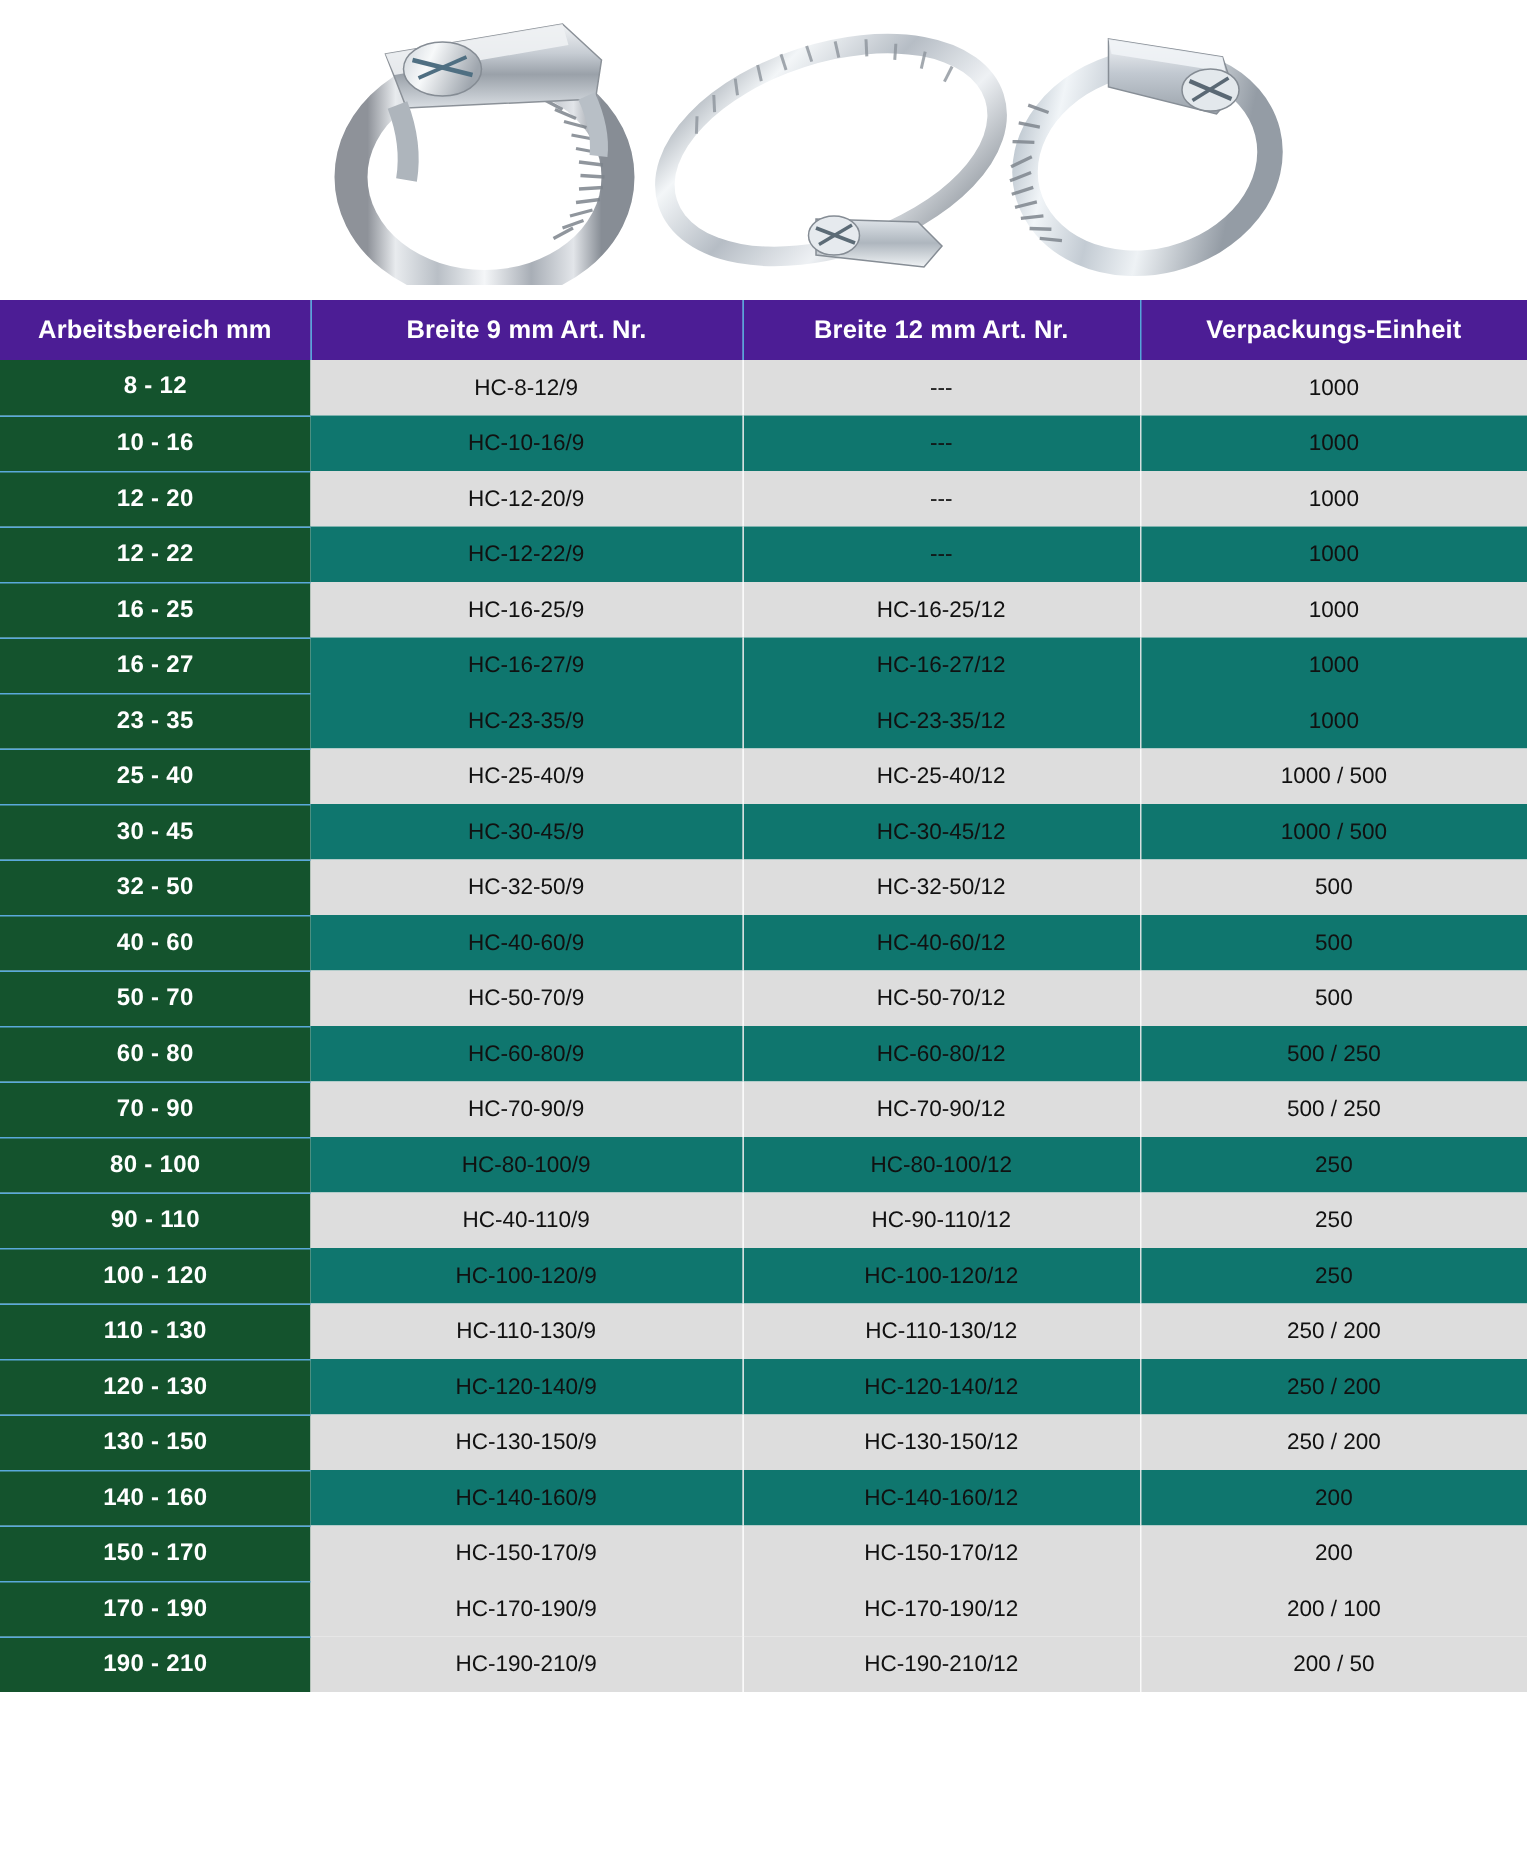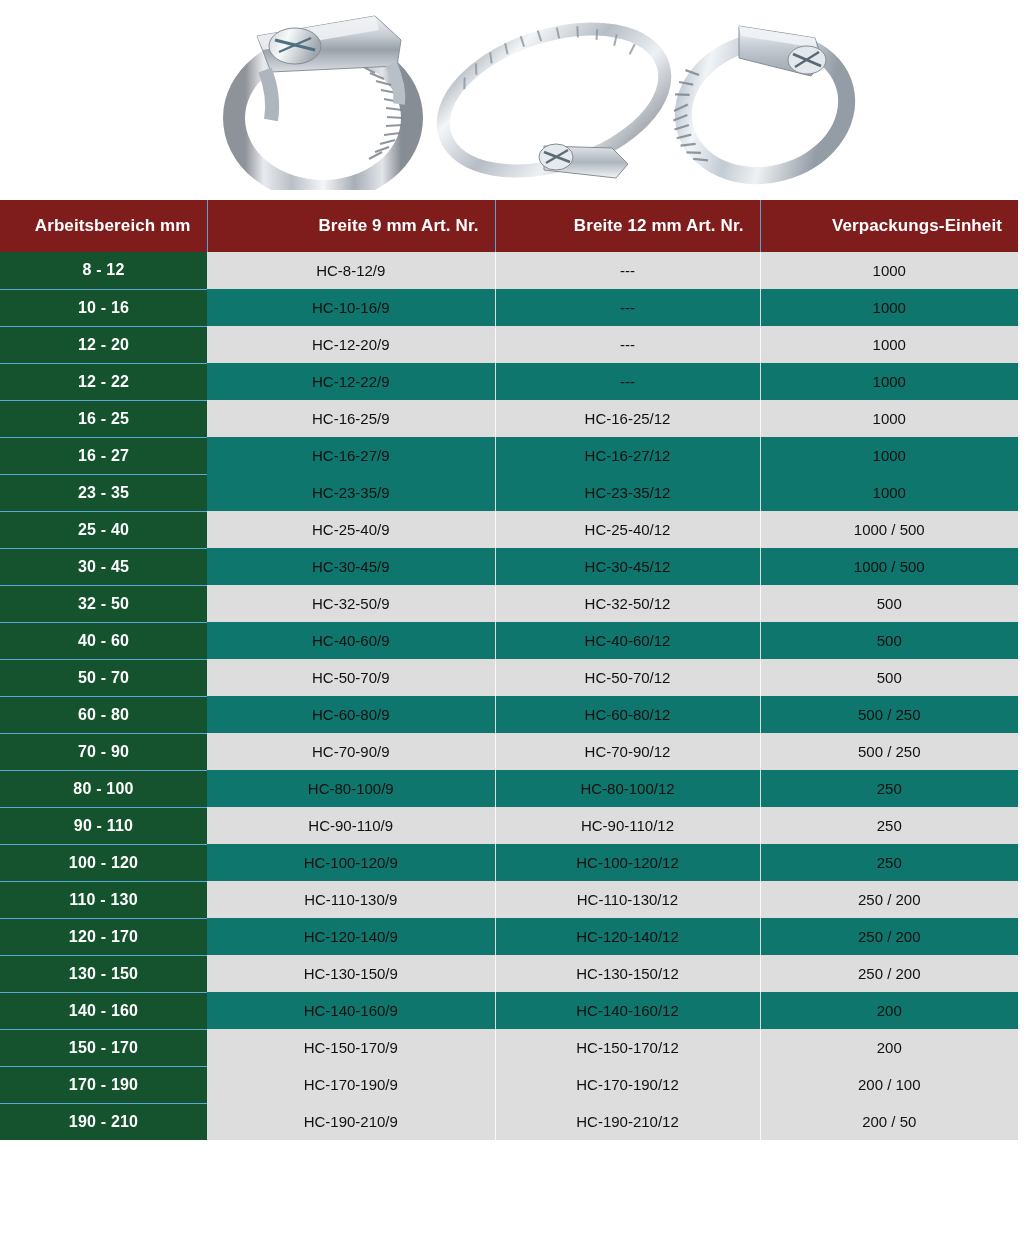--- a/index.html
+++ b/index.html
@@ -54,29 +54,29 @@
   }
 
   table.spec col.c1 { width: 207px; }
   table.spec col.c2 { width: 288px; }
   table.spec col.c3 { width: 265px; }
   table.spec col.c4 { width: 258px; }
 
   
   thead tr.head-row th {
     height: 40px;
-    background: #7f1d1d;
+    background: #4c1d95;
     color: #ffffff;
     font-size: 17px;
     font-weight: bold;
-    text-align: right;
+    text-align: center;
     vertical-align: middle;
     letter-spacing: 0.1px;
     border-right: 1px solid #55a5d9;
-    padding: 16px;
+    padding: 0;
   }
   thead tr.head-row th:last-child { border-right: none; }
 
   
   tbody tr { height: 37px; }
 
   tbody td {
     height: 37px;
     font-size: 15px;
     text-align: center;
@@ -359,38 +359,38 @@
             <td class="data">500  /  250</td>
           </tr>
           <tr class="stripe-white">
             <td class="range">80 - 100</td>
             <td class="data">HC-80-100/9</td>
             <td class="data">HC-80-100/12</td>
             <td class="data">250</td>
           </tr>
           <tr class="stripe-gray">
             <td class="range">90 - 110</td>
-            <td class="data">HC-90-110/9</td>
+            <td class="data">HC-40-110/9</td>
             <td class="data">HC-90-110/12</td>
             <td class="data">250</td>
           </tr>
           <tr class="stripe-white">
             <td class="range">100 - 120</td>
             <td class="data">HC-100-120/9</td>
             <td class="data">HC-100-120/12</td>
             <td class="data">250</td>
           </tr>
           <tr class="stripe-gray">
             <td class="range">110 - 130</td>
             <td class="data">HC-110-130/9</td>
             <td class="data">HC-110-130/12</td>
             <td class="data">250  /  200</td>
           </tr>
           <tr class="stripe-white">
-            <td class="range">120 - 170</td>
+            <td class="range">120 - 130</td>
             <td class="data">HC-120-140/9</td>
             <td class="data">HC-120-140/12</td>
             <td class="data">250  /  200</td>
           </tr>
           <tr class="stripe-gray">
             <td class="range">130 - 150</td>
             <td class="data">HC-130-150/9</td>
             <td class="data">HC-130-150/12</td>
             <td class="data">250  /  200</td>
           </tr>

